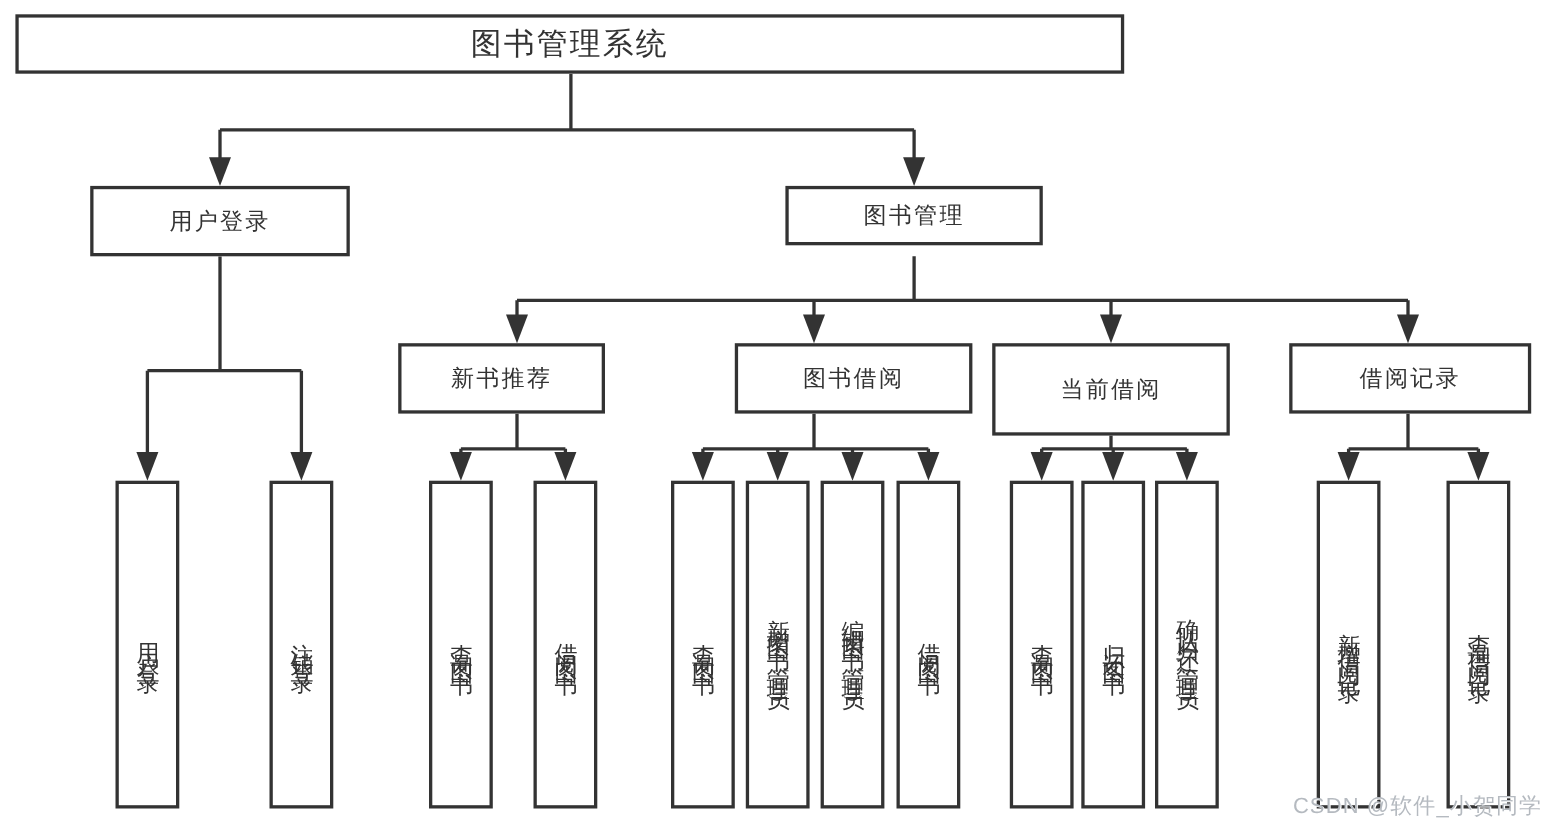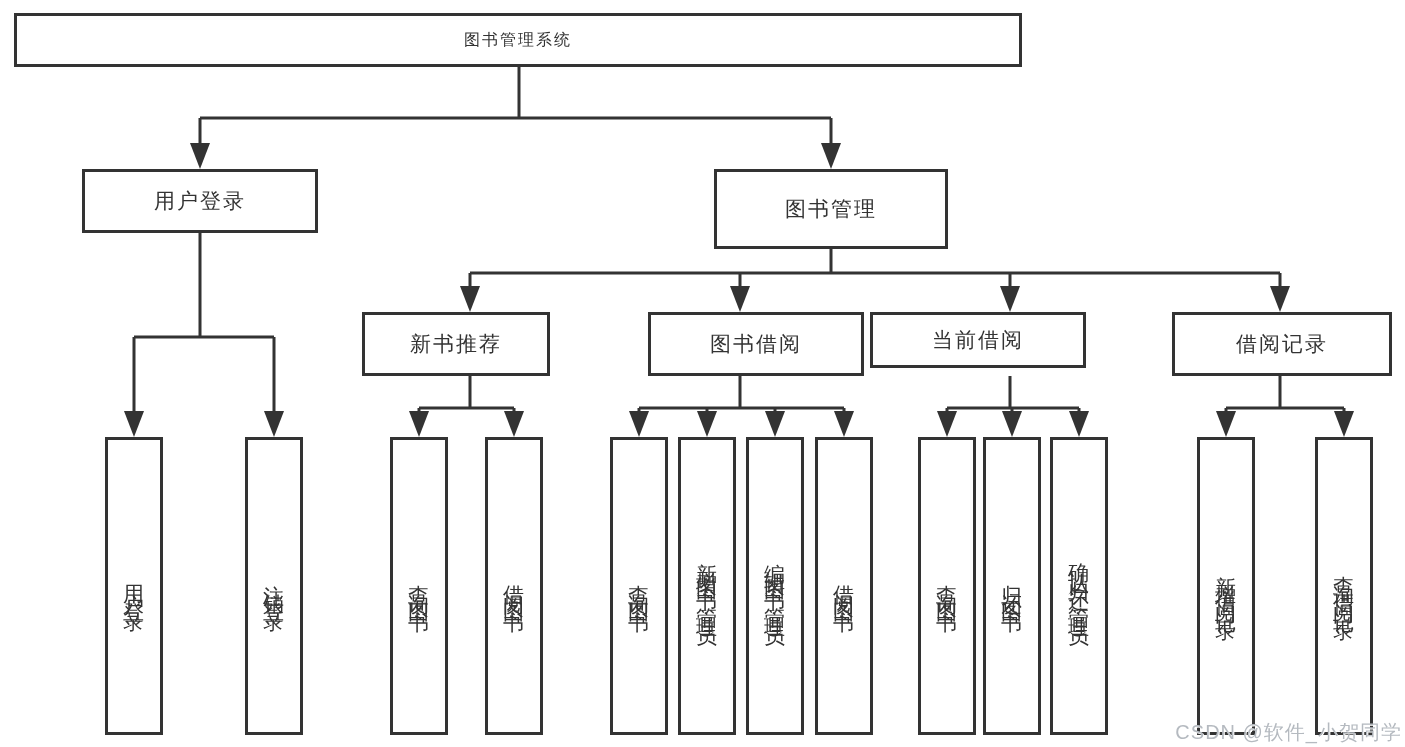--- a/index.html
+++ b/index.html
@@ -9,21 +9,21 @@
     position:relative; width:1405px; height:747px;
     background:#ffffff; overflow:hidden;
   }
   .connectors { position:absolute; left:0; top:0; width:1405px; height:747px; }
   .node {
     position:absolute; background:#ffffff; border:3px solid #333333;
     display:flex; align-items:center; justify-content:center;
     color:#333333;
   }
   .hnode { font-size:21px; letter-spacing:2px; white-space:nowrap; }
-  .rootnode { font-size:16px; letter-spacing:2px; }
+  .rootnode { font-size:28px; letter-spacing:2px; }
   .vnode { top:437px; width:58px; height:298px; }
   .vtext {
     writing-mode:vertical-rl; text-orientation:mixed;
     font-size:21px; letter-spacing:9px; line-height:1;
     color:#333333; white-space:nowrap;
   }
   .watermark {
     position:absolute; top:719px; right:3px; z-index:5;
     font-size:20px; color:#b5bac0; letter-spacing:1px;
     text-shadow:1px 1px 0 #ffffff; white-space:nowrap;
@@ -67,31 +67,31 @@
     </g>
   </svg>
 
   <div class="node hnode rootnode" style="left:14px;top:13px;width:1008px;height:54px">
     <span>图书管理系统</span>
   </div>
 
   <div class="node hnode" style="left:82px;top:169px;width:236px;height:64px">
     <span>用户登录</span>
   </div>
-  <div class="node hnode" style="left:714px;top:169px;width:234px;height:80px">
+  <div class="node hnode" style="left:714px;top:169px;width:234px;height:54px">
     <span>图书管理</span>
   </div>
 
   <div class="node hnode" style="left:362px;top:312px;width:188px;height:64px">
     <span>新书推荐</span>
   </div>
-  <div class="node hnode" style="left:648px;top:312px;width:216px;height:64px">
+  <div class="node hnode" style="left:668px;top:312px;width:216px;height:64px">
     <span>图书借阅</span>
   </div>
-  <div class="node hnode" style="left:870px;top:312px;width:216px;height:56px">
+  <div class="node hnode" style="left:902px;top:312px;width:216px;height:84px">
     <span>当前借阅</span>
   </div>
   <div class="node hnode" style="left:1172px;top:312px;width:220px;height:64px">
     <span>借阅记录</span>
   </div>
 
   <div class="node vnode" style="left:105px">
     <span class="vtext">用户登录</span>
   </div>
   <div class="node vnode" style="left:245px">

